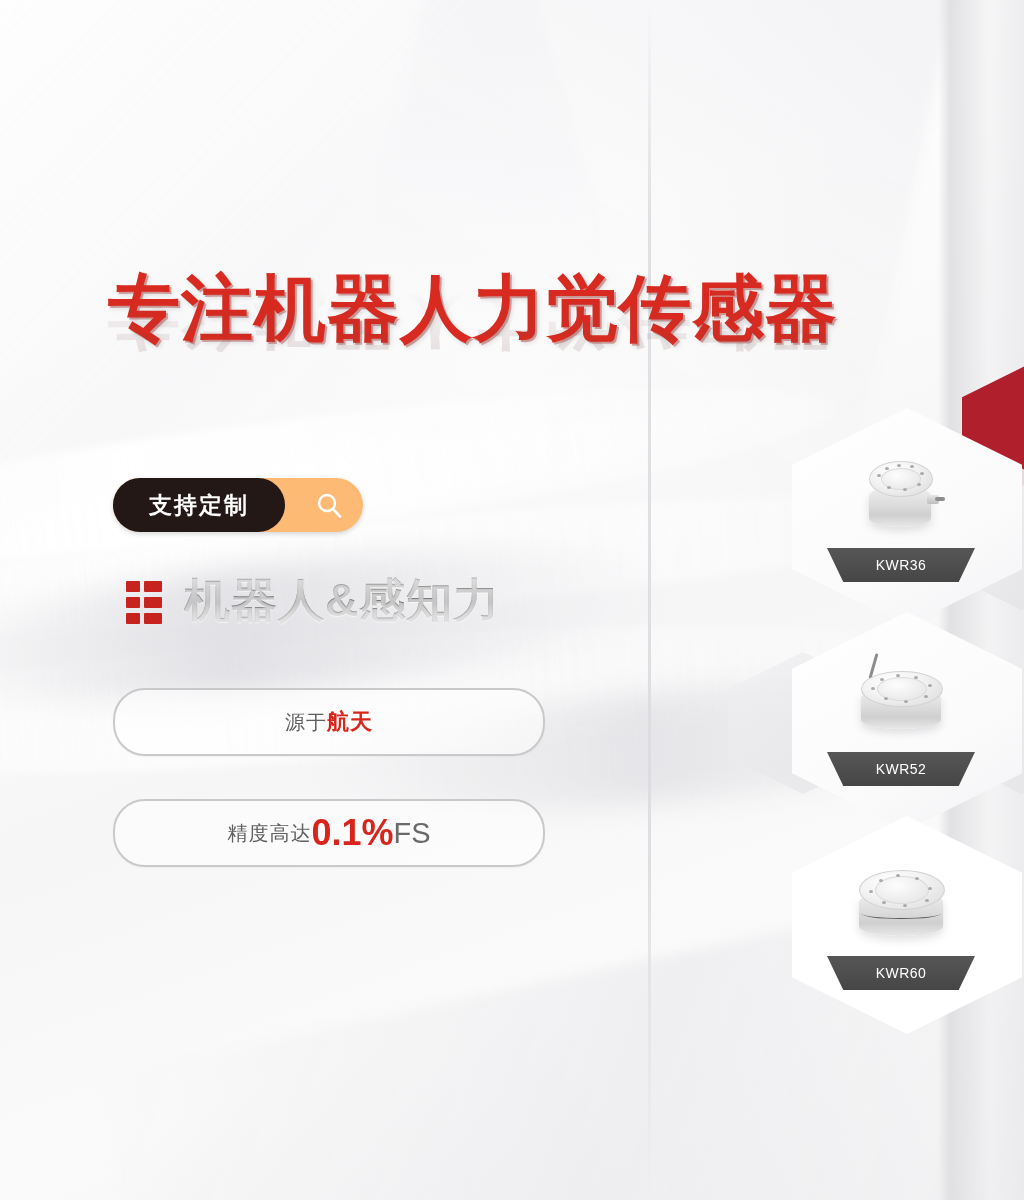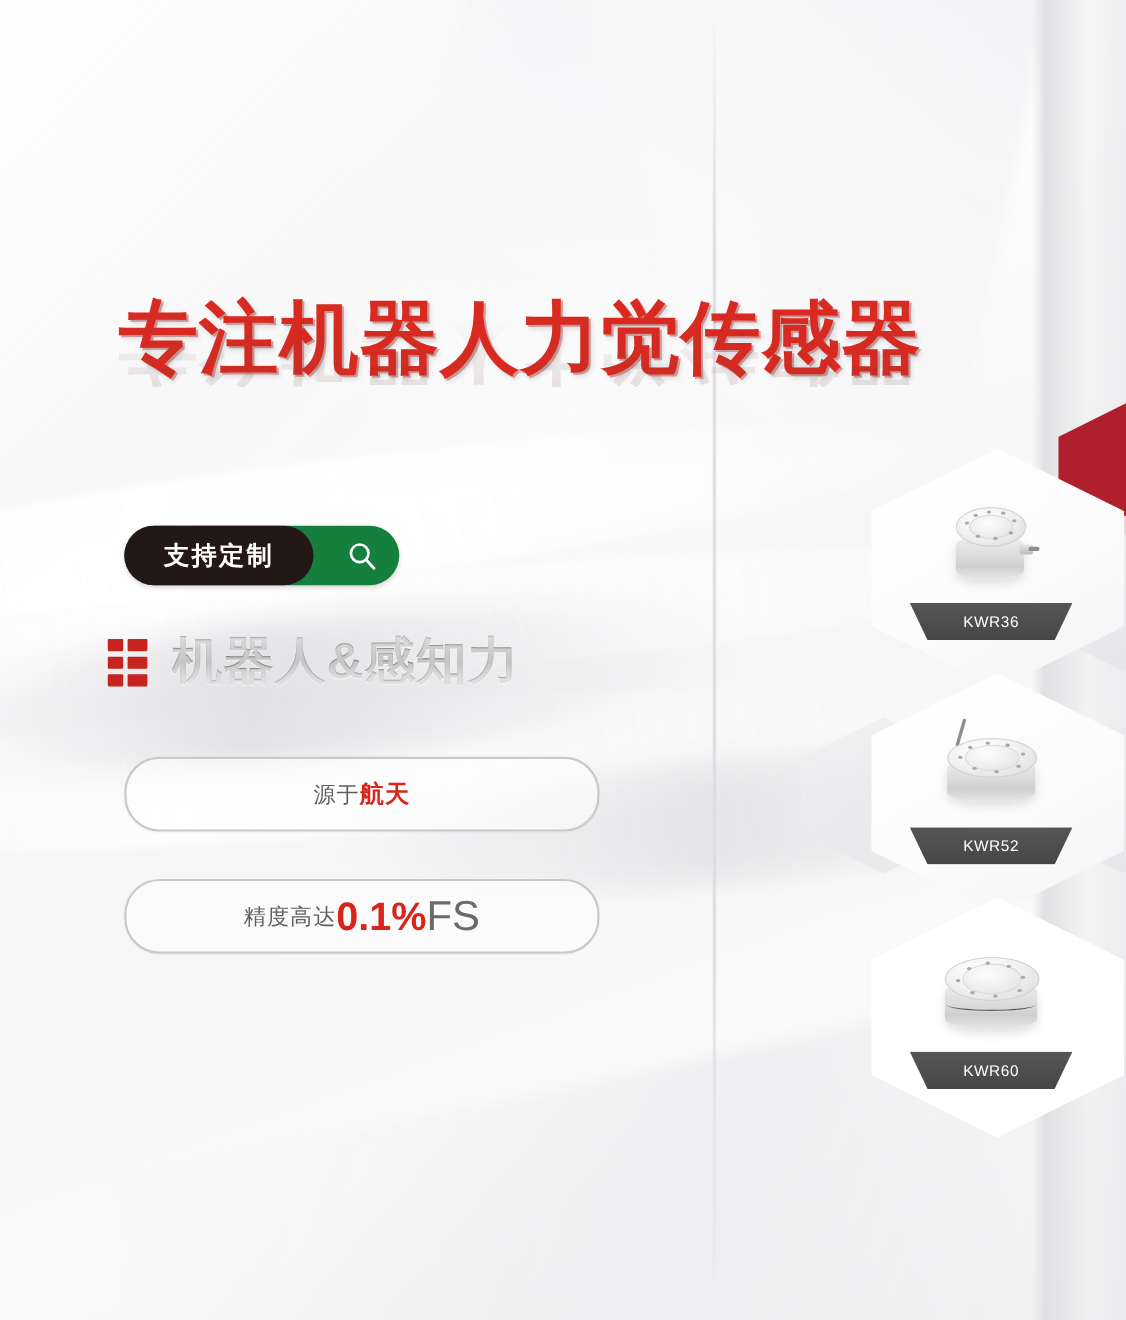--- a/index.html
+++ b/index.html
@@ -193,21 +193,21 @@
     filter: grayscale(0.72);
   }
 
   
   .badge {
     position: absolute;
     left: 113px;
     top: 478px;
     width: 250px;
     height: 54px;
-    background: #15803d;
+    background: #fdba74;
     border-radius: 27px;
     box-shadow: 0 2px 5px rgba(0,0,0,0.16);
   }
   .badge-inner {
     position: absolute;
     left: 0; top: 0;
     width: 172px; height: 54px;
     background: #231815;
     border-radius: 27px;
     display: flex;
@@ -222,21 +222,21 @@
     position: absolute;
     right: 20px;
     top: 13px;
     width: 28px;
     height: 28px;
   }
 
   
   .subtitle-row {
     position: absolute;
-    left: 98px;
+    left: 126px;
     top: 570px;
     display: flex;
     align-items: center;
   }
   .grid-icon {
     width: 36px;
     display: grid;
     grid-template-columns: 14px 18px;
     grid-template-rows: repeat(3, 11px);
     gap: 5px 4px;
@@ -271,21 +271,21 @@
     background: rgba(255,255,255,0.55);
     display: flex;
     align-items: center;
     justify-content: center;
     white-space: nowrap;
     box-shadow: 0 1px 2px rgba(0,0,0,0.04);
   }
   .feature span { font-size: 20px; color: #5f5f61; letter-spacing: 1px; }
   .feature span.hl { color: #d8251c; font-weight: bold; font-size: 22px; }
   .feature span.num { color: #d8251c; font-weight: bold; font-size: 36px; letter-spacing: 0; }
-  .feature span.fs { font-size: 38px; color: #6a6a6c; letter-spacing: 0; }
+  .feature span.fs { font-size: 29px; color: #6a6a6c; letter-spacing: 0; }
 
   #feature-0 { top: 688px; }
   #feature-1 { top: 799px; }
   #feature-2 { top: 910px; }
 </style>
 </head>
 <body>
 
 <div id="banner">
 

